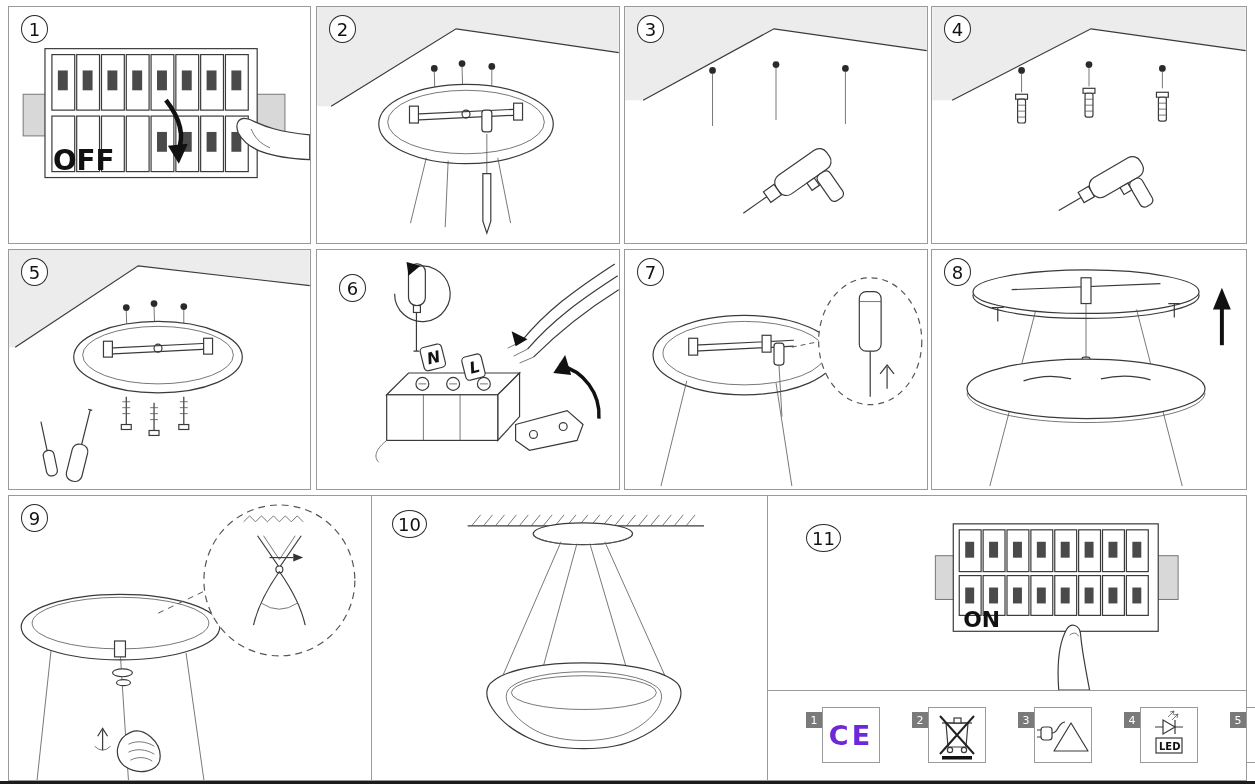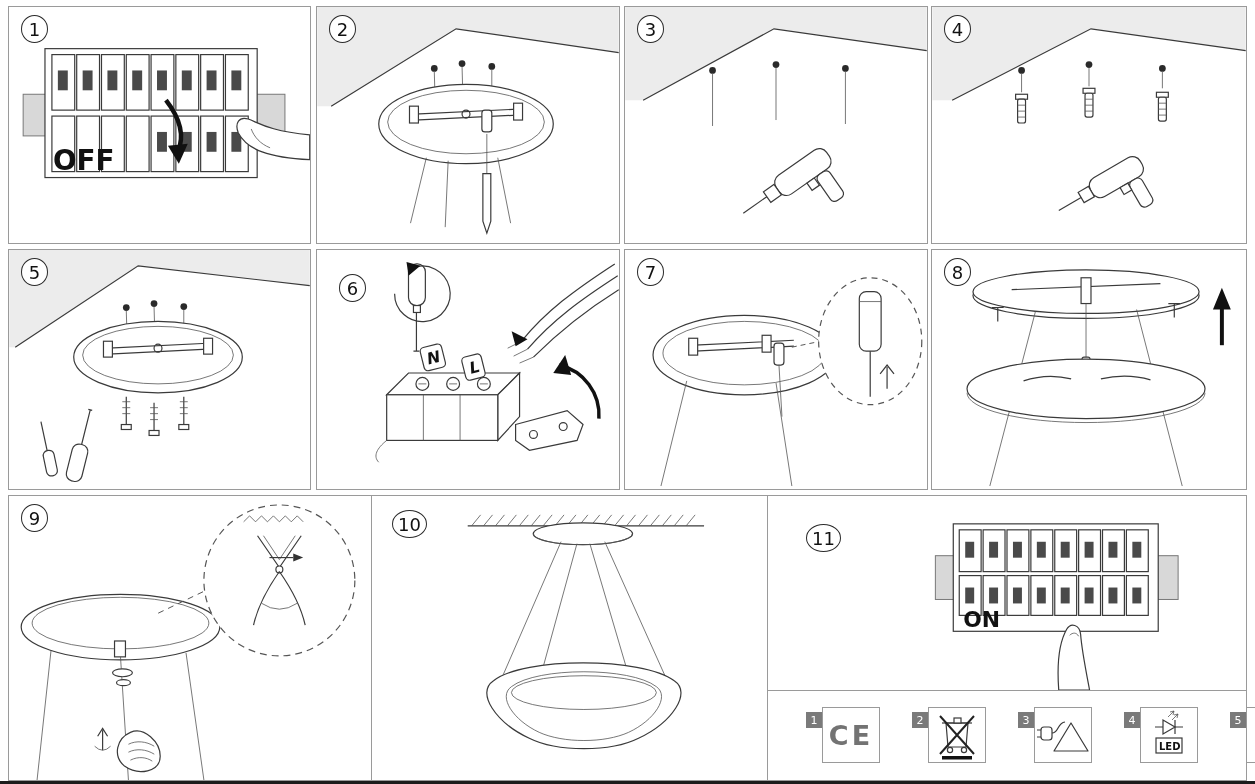--- a/index.html
+++ b/index.html
@@ -453,21 +453,21 @@
           <path d="M303,140 C306,137 310,137 312,141" class="thin"></path>
         </g>
       </svg>
     </div>
 
     <div class="symbols-row">
 
       <div class="sym">
         <span class="sym-num">1</span>
         <div class="sym-box">
-          <span style="font-size:27px; font-weight:bold; letter-spacing:3px; color:#737373;">CE</span>
+          <span style="font-size:27px; font-weight:bold; letter-spacing:3px; color:#6d28d9;">CE</span>
         </div>
       </div>
 
       <div class="sym">
         <span class="sym-num">2</span>
         <div class="sym-box">
           <svg width="56" height="52" viewBox="0 0 56 52">
             <polygon points="17,14 39,14 37,38 19,38" class="fillw"></polygon>
             <path d="M13,14 H43" class="line"></path>
             <rect x="25" y="9" width="7" height="5" class="fillw"></rect>

